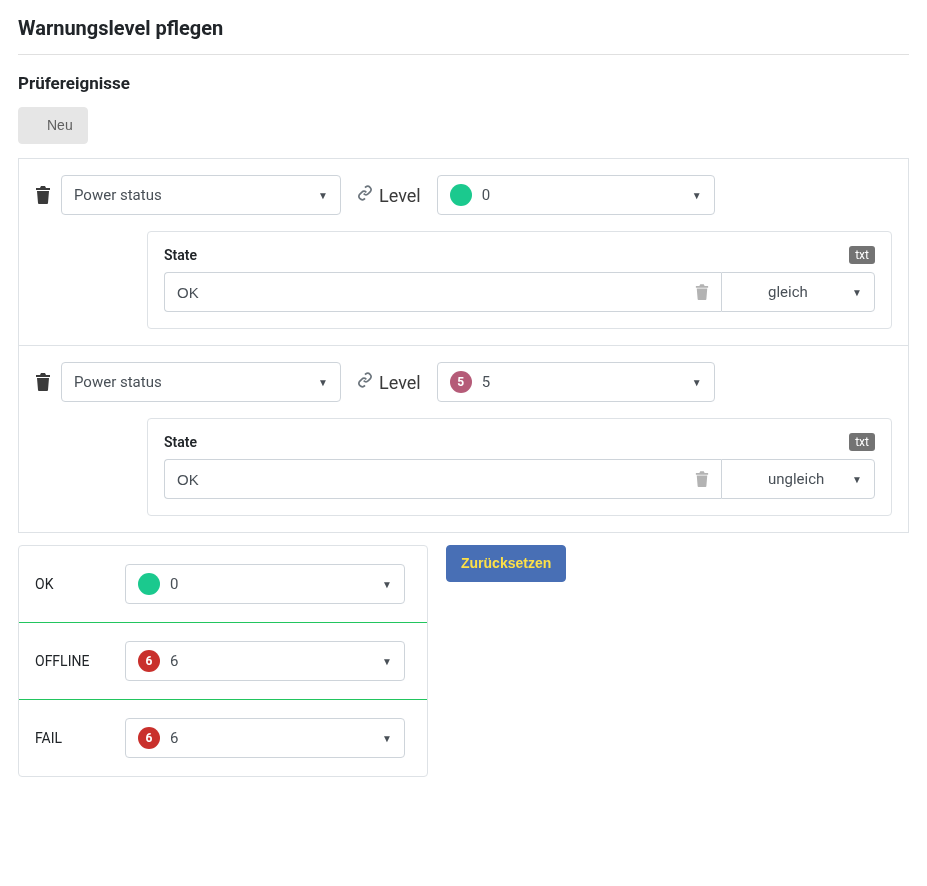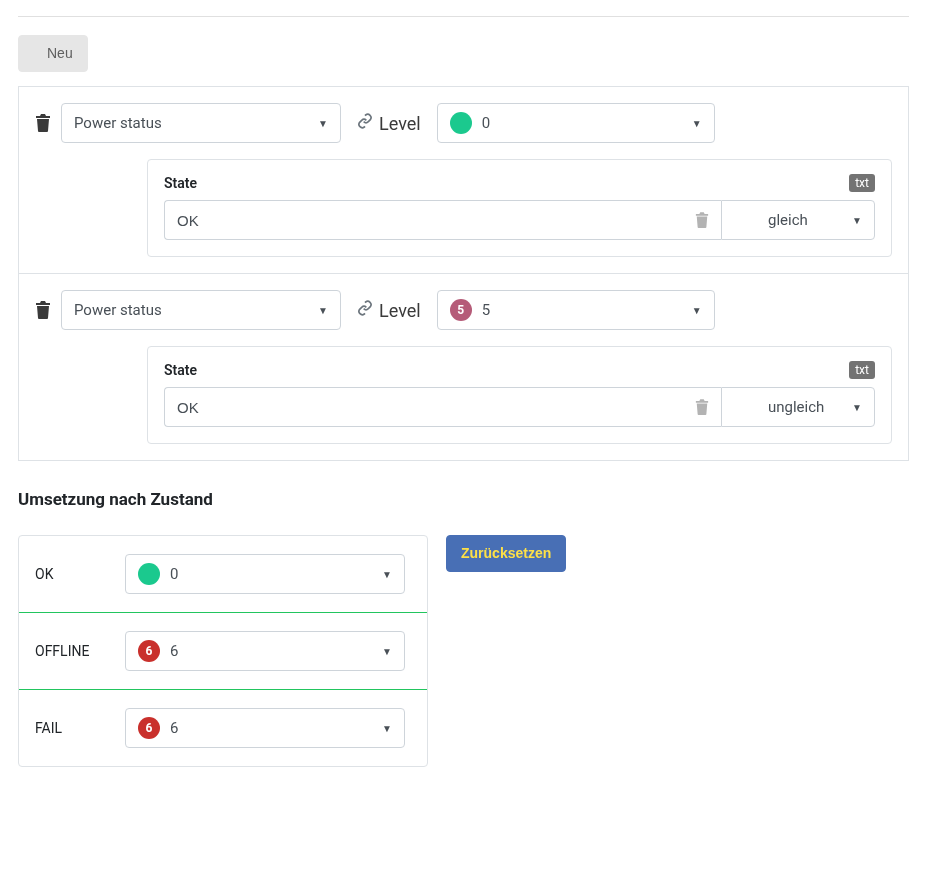--- a/index.html
+++ b/index.html
@@ -173,22 +173,24 @@
   .top-row-umsetzung {
     display: flex;
     align-items: flex-start;
     gap: 18px;
   }
 </style>
 </head>
 <body>
 
 <div class="page">
+  <h3 class="page-title">Warnungslevel pflegen</h3>
   <hr class="rule">
 
+  <h5 class="section-title">Prüfereignisse</h5>
 
   <div>
     <button class="btn btn-light">Neu</button>
   </div>
 
   <div class="rules-container">
 
     <div class="rule-block">
       <div class="rule-top">
         <span class="trash-cell">
@@ -282,21 +284,20 @@
           <div class="select sel-op">
             <span>ungleich</span>
             <span class="caret">▼</span>
           </div>
         </div>
       </div>
     </div>
 
   </div>
 
-  <h5 class="section-title" style="margin-top:28px;">Umsetzung nach Zustand</h5>
 
   <div class="top-row-umsetzung">
     <div class="mapping-container">
 
       <div class="mapping-row">
         <span class="mapping-label">OK</span>
         <div class="select sel-map">
           <span class="level-content">
             <span class="level-circle lc-green"></span>
             <span>0</span>

